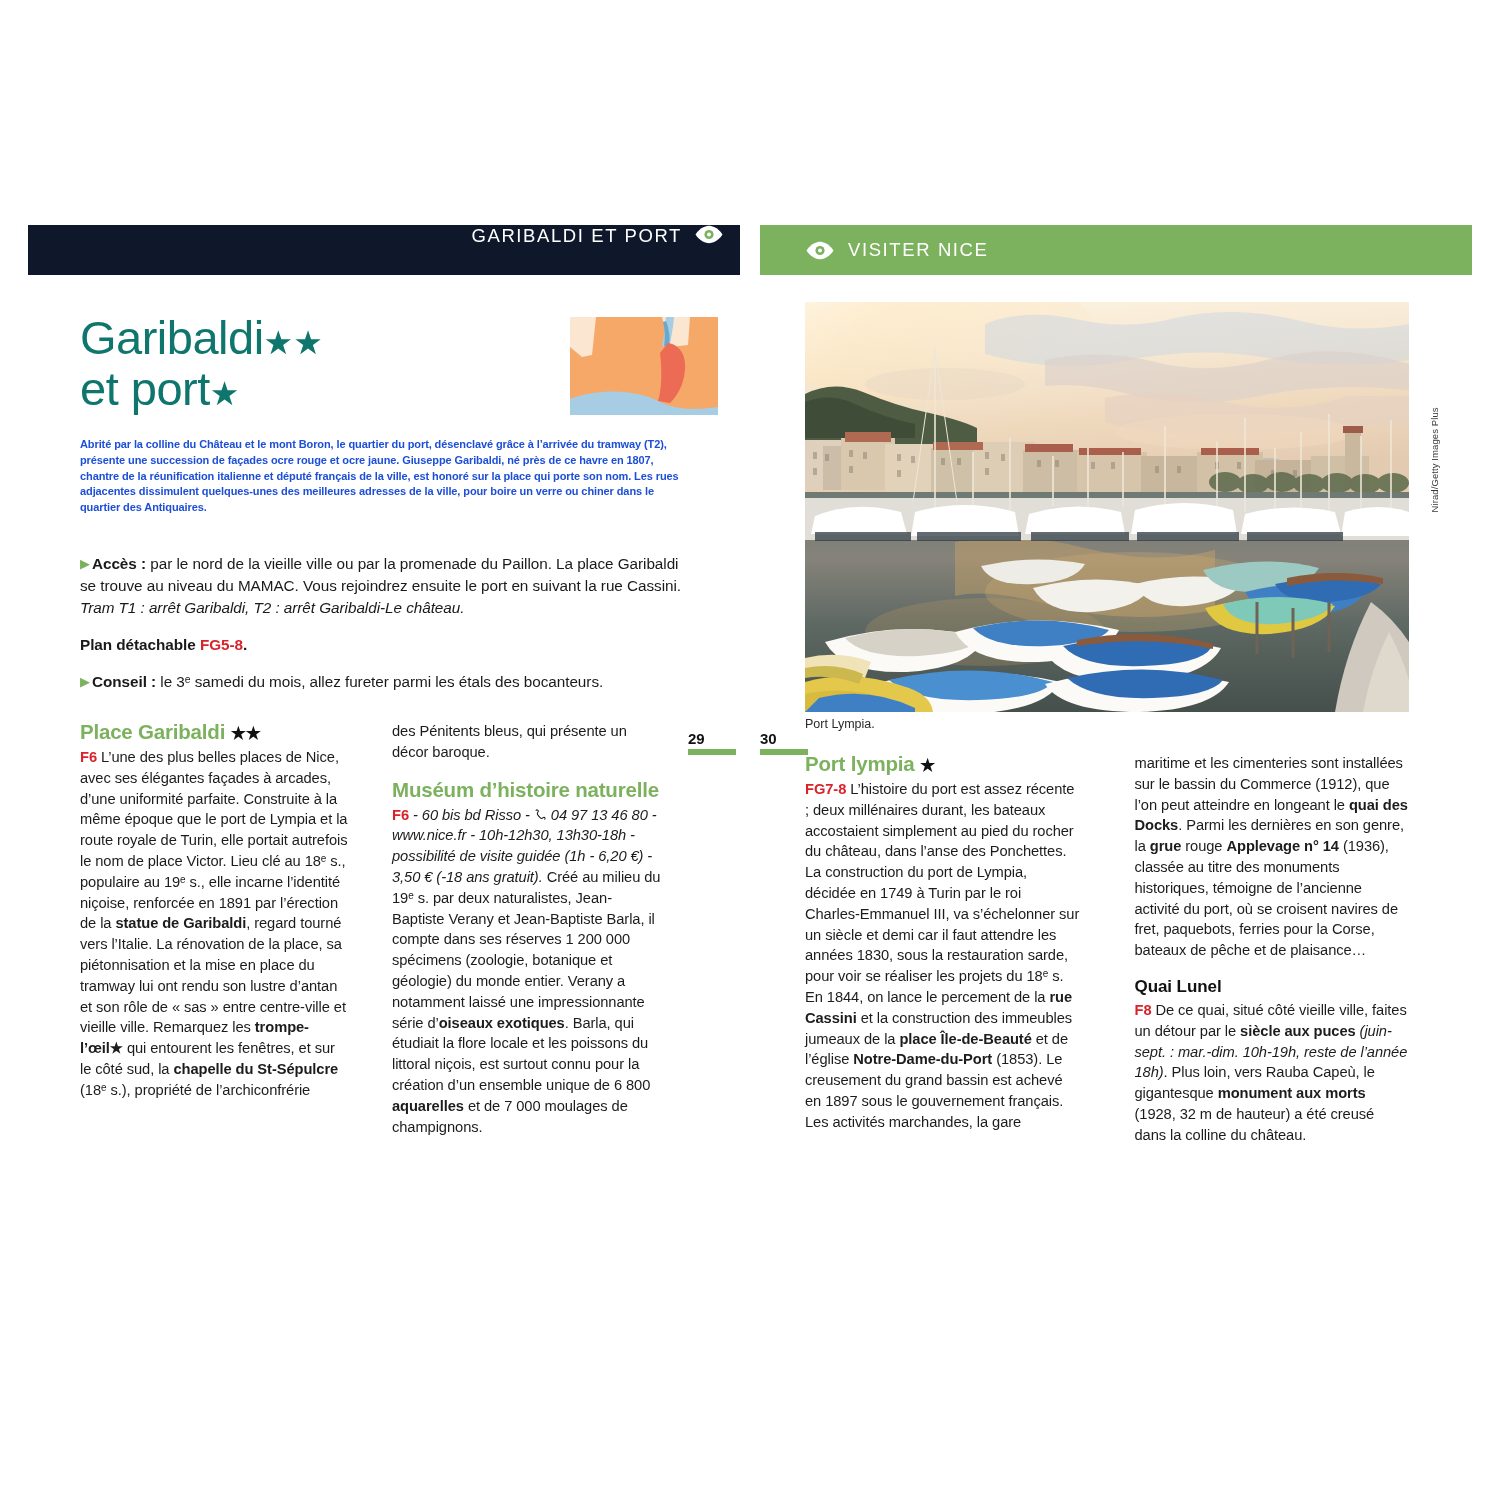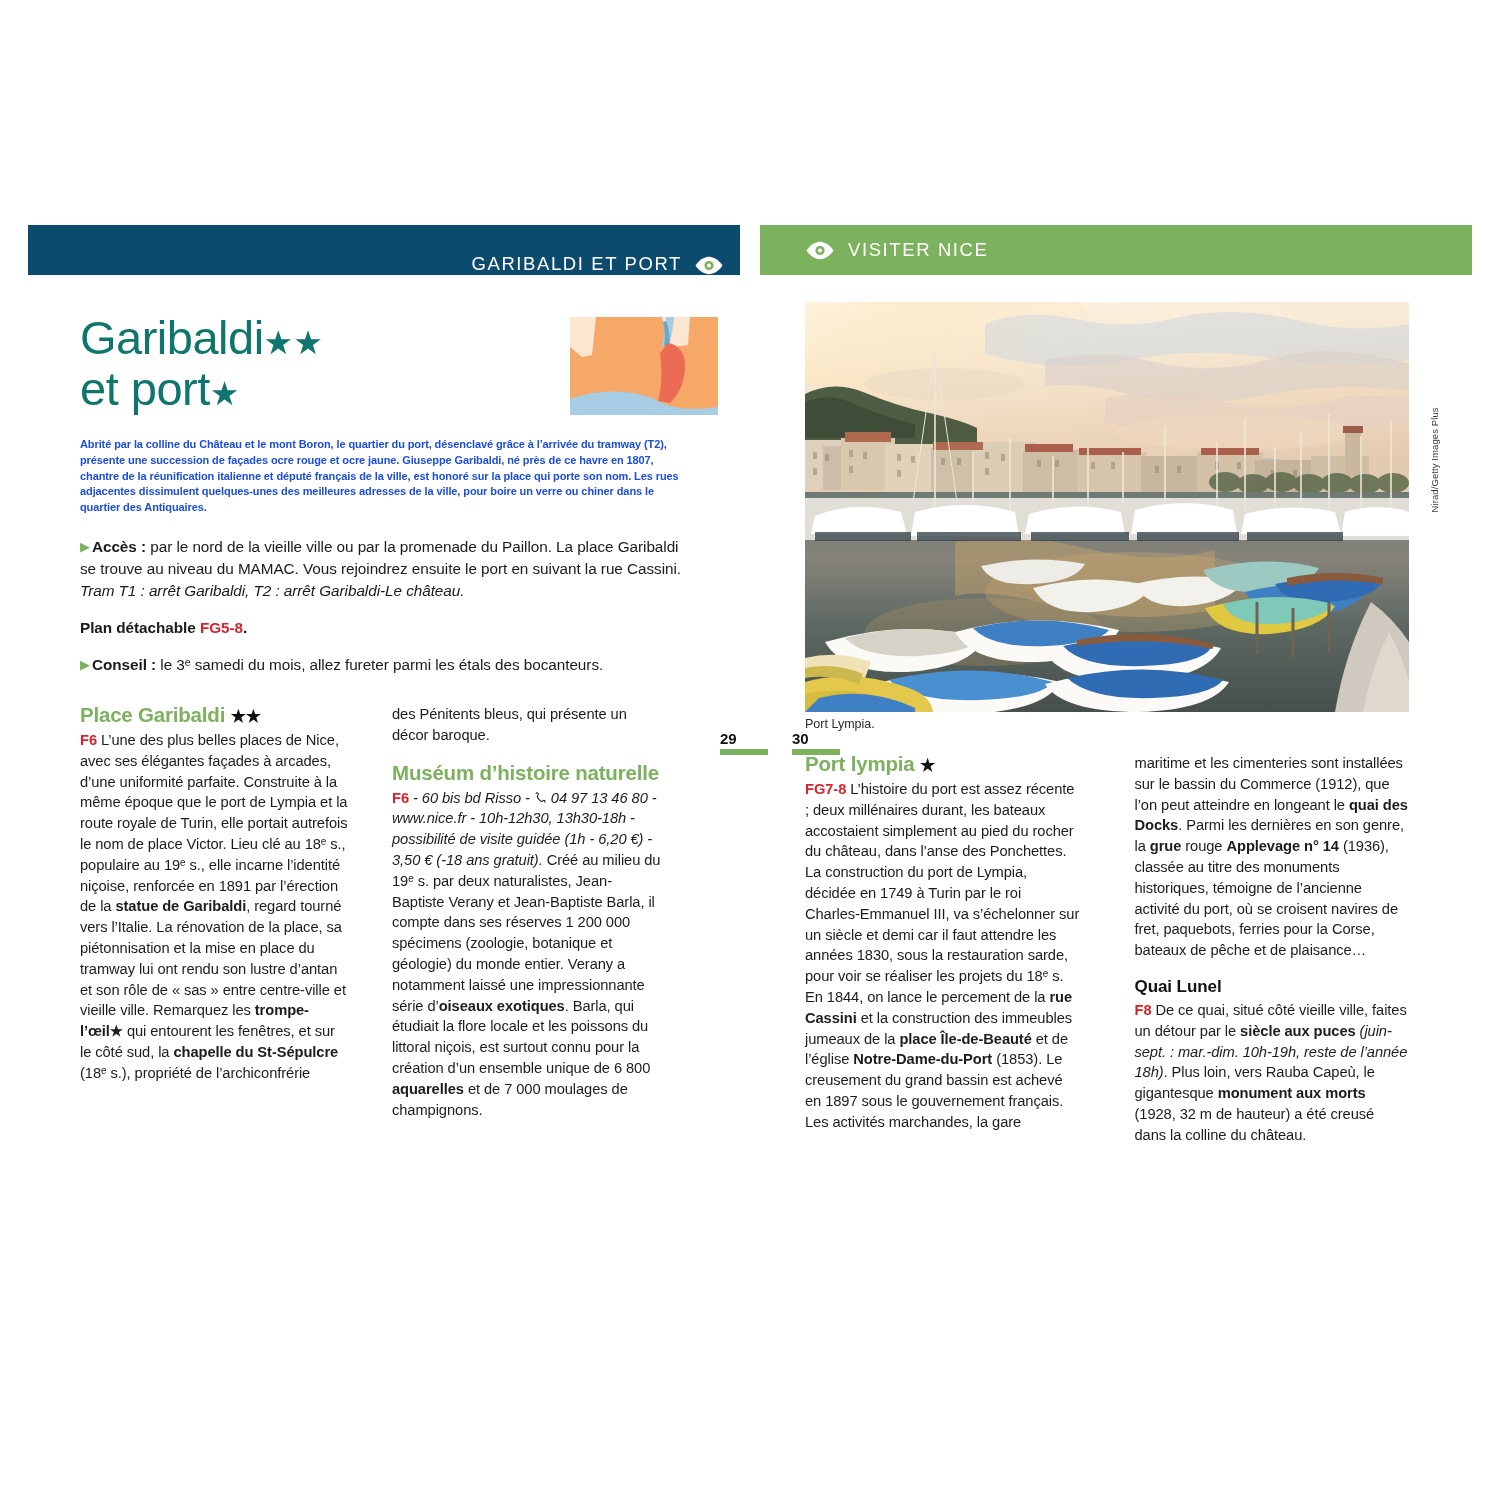--- a/index.html
+++ b/index.html
@@ -24,24 +24,24 @@
     width: 1444px;
   }
 
   
   .header-band {
     display: flex;
     height: 50px;
     width: 100%;
   }
   .header-left {
-    background: #0c4a6e;
+    background: #0f172a;
     flex: 0 0 712px;
     display: flex;
-    align-items: flex-end;
+    align-items: flex-start;
     justify-content: flex-end;
     padding-right: 16px;
     box-sizing: border-box;
   }
   .header-gap {
     flex: 0 0 20px;
     background: #ffffff;
   }
   .header-right {
     background: #7cb15e;
@@ -124,21 +124,21 @@
     line-height: 1.44;
     margin-top: 22px;
     width: 615px;
     font-weight: 600;
     color: #1d4ed8;
     letter-spacing: -0.1px;
   }
 
   
   .access-block {
-    margin-top: 20px;
+    margin-top: 37px;
     width: 618px;
     font-size: 15.3px;
     line-height: 1.43;
     letter-spacing: -0.05px;
   }
   .tri {
     color: #7cb15e;
     font-size: 13px;
     margin-right: 2px;
     display: inline-block;
@@ -181,21 +181,21 @@
     margin: 14px 0 1px 0;
     color: #111;
   }
   .ref { color: #d8232a; font-weight: 700; }
   .col p, .rcol p { margin: 0; }
   sup { font-size: 0.68em; vertical-align: 0.42em; line-height: 0; }
 
   
   .folio {
     position: absolute;
-    left: 692px;
+    left: 660px;
     top: 455px;
     width: 120px;
     display: flex;
     gap: 24px;
   }
   .folio .fnum {
     width: 56px;
     font-size: 15px;
     font-weight: 700;
     color: #111;

